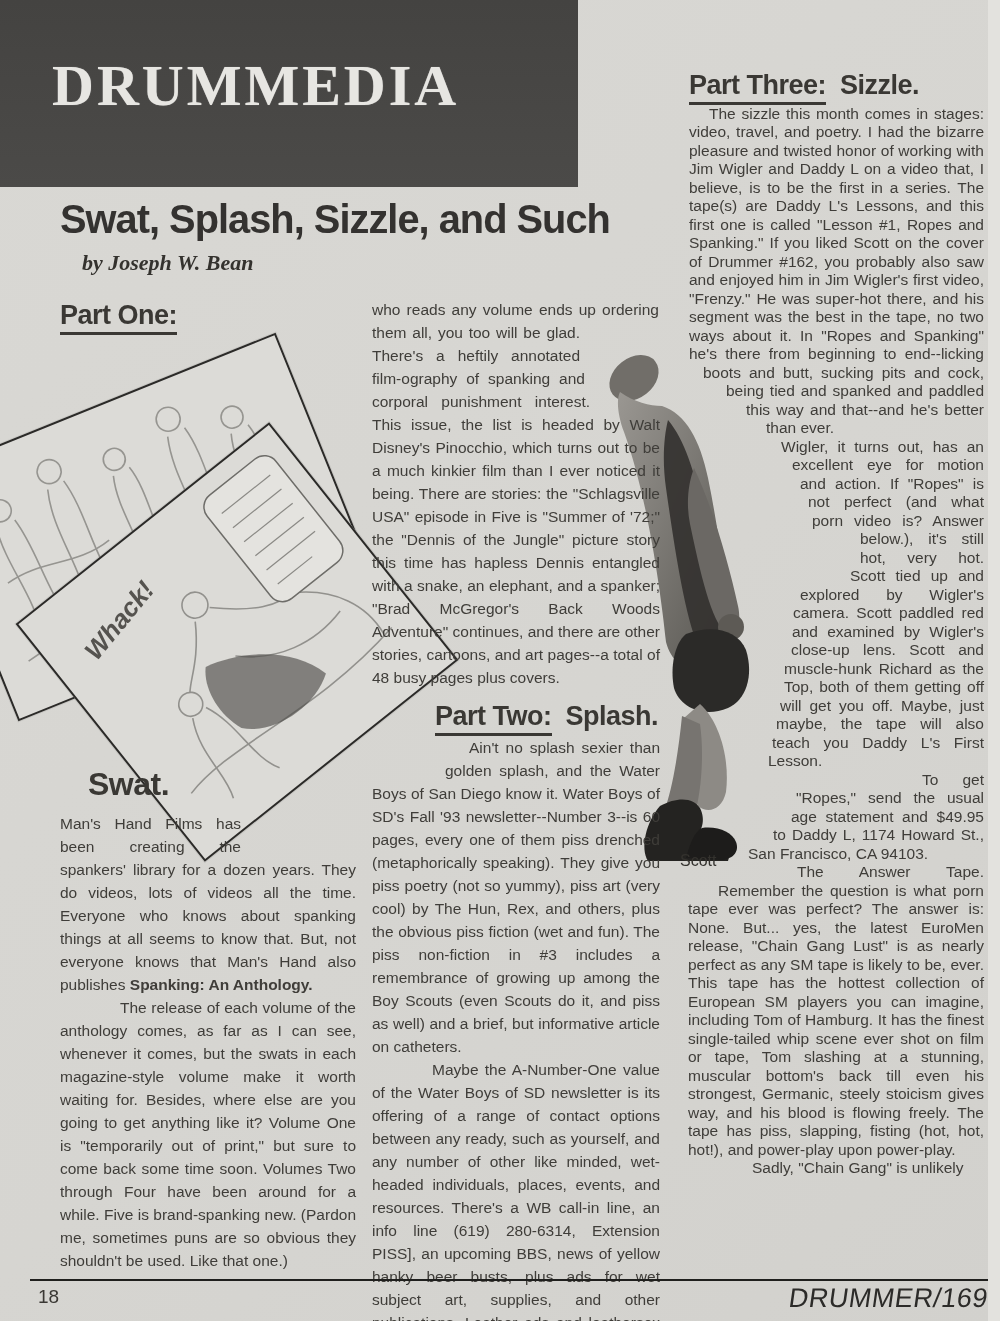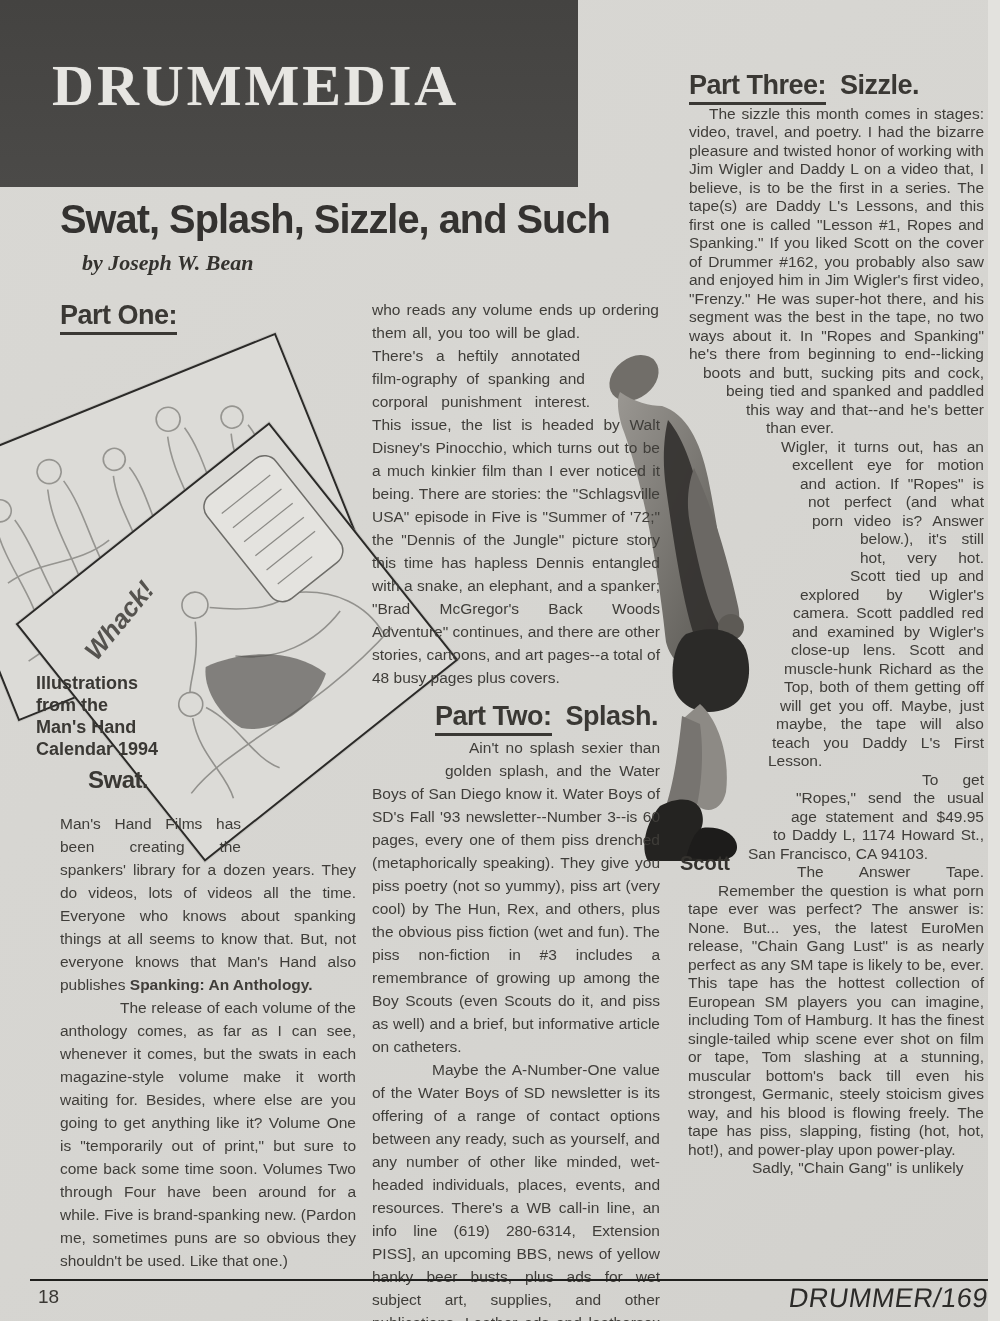--- a/index.html
+++ b/index.html
@@ -18,21 +18,21 @@
   
   .title{position:absolute;left:60px;top:196px;width:620px;font-size:41px;font-weight:700;
          letter-spacing:-1px;color:#343230;transform:scaleX(.97);transform-origin:left;z-index:2;}
   .byline{position:absolute;left:46px;top:250px;font-family:"Liberation Serif",serif;
           font-style:italic;font-weight:700;font-size:22px;color:#34322e;z-index:2;margin-left:36px;}
   
   .h-part{font-size:27px;font-weight:700;letter-spacing:-.5px;color:#3a3834;margin:0;}
   .h-part .u{border-bottom:3px solid #3a3834;padding-bottom:2px;}
   .h-part .w2{margin-left:14px;}
   .h-partone{position:absolute;left:60px;top:300px;z-index:2;}
-  .h-swat{position:absolute;left:88px;top:766px;font-size:24px;font-weight:700;
+  .h-swat{position:absolute;left:88px;top:766px;font-size:32px;font-weight:700;
           letter-spacing:-.5px;color:#3a3834;z-index:2;}
   
   .col{position:absolute;z-index:2;font-size:15.5px;line-height:23px;text-align:justify;}
   .col p{margin:0;}
   .col-left{left:60px;top:812px;width:296px;}
   .col-mid{left:372px;top:298px;width:288px;}
   .col-right{left:688px;top:62px;width:296px;line-height:18.5px;}
   .ind60{text-indent:60px;}
   .ind24{text-indent:24px;}
   .ind20{text-indent:20px;}
@@ -47,21 +47,21 @@
   .panel{position:absolute;background:#dcdbd7;border:2px solid #2b2a28;z-index:1;
          box-shadow:0 0 0 1px rgba(0,0,0,.08);}
   .panelA{left:-45px;top:395px;width:380px;height:260px;transform:rotate(-22deg);}
   .panelB{left:75px;top:490px;width:320px;height:300px;transform:rotate(-38.5deg);}
   .panel svg{width:100%;height:100%;display:block;}
   
   .illo-caption{position:absolute;left:36px;top:672px;width:140px;font-size:18px;line-height:22px;
                 font-weight:700;color:#3a3834;z-index:2;}
   
   .photo{position:absolute;left:582px;top:328px;width:250px;height:545px;z-index:1;}
-  .photo-caption{position:absolute;left:680px;top:852px;font-size:20px;font-weight:700;
+  .photo-caption{position:absolute;left:680px;top:852px;font-size:16px;font-weight:400;
                  color:#34322e;z-index:2;}
   
   .footer-rule{position:absolute;left:30px;top:1279px;width:958px;height:2px;background:#1f1f1d;z-index:2;}
   .page-num{position:absolute;left:38px;top:1286px;font-size:19px;color:#3a3834;z-index:2;}
   .issue{position:absolute;left:700px;top:1283px;width:288px;text-align:right;font-size:27px;
          font-weight:400;color:#2c2b29;transform:skewX(-8deg);letter-spacing:.5px;z-index:2;}
 </style>
 </head>
 <body>
 
@@ -123,26 +123,20 @@
           <line x1="228" y1="58" x2="290" y2="58"></line>
         <line x1="228" y1="76" x2="290" y2="76"></line>
           <line x1="228" y1="94" x2="290" y2="94"></line>
         <line x1="228" y1="112" x2="290" y2="112"></line>
           <line x1="228" y1="130" x2="272" y2="130"></line>
       </g>
       <text x="38" y="78" transform="rotate(-12 38 78)" font-family="Liberation Sans, sans-serif" font-weight="700" font-style="italic" font-size="26" fill="#55534f">Whack!</text>
     </svg>
   </div>
 
-  <div class="illo-caption">
-    <div>Illustrations</div>
-    <div>from the</div>
-    <div>Man's Hand</div>
-    <div>Calendar 1994</div>
-  </div>
 
   <div class="h-swat">Swat.</div>
 
   <svg class="photo" viewBox="0 0 250 545">
     <defs>
       <linearGradient id="gb" x1="0" y1="0" x2="1" y2="1">
         <stop offset="0" stop-color="#9a9792"></stop>
           <stop offset="1" stop-color="#55534e"></stop>
       </linearGradient>
     </defs>

